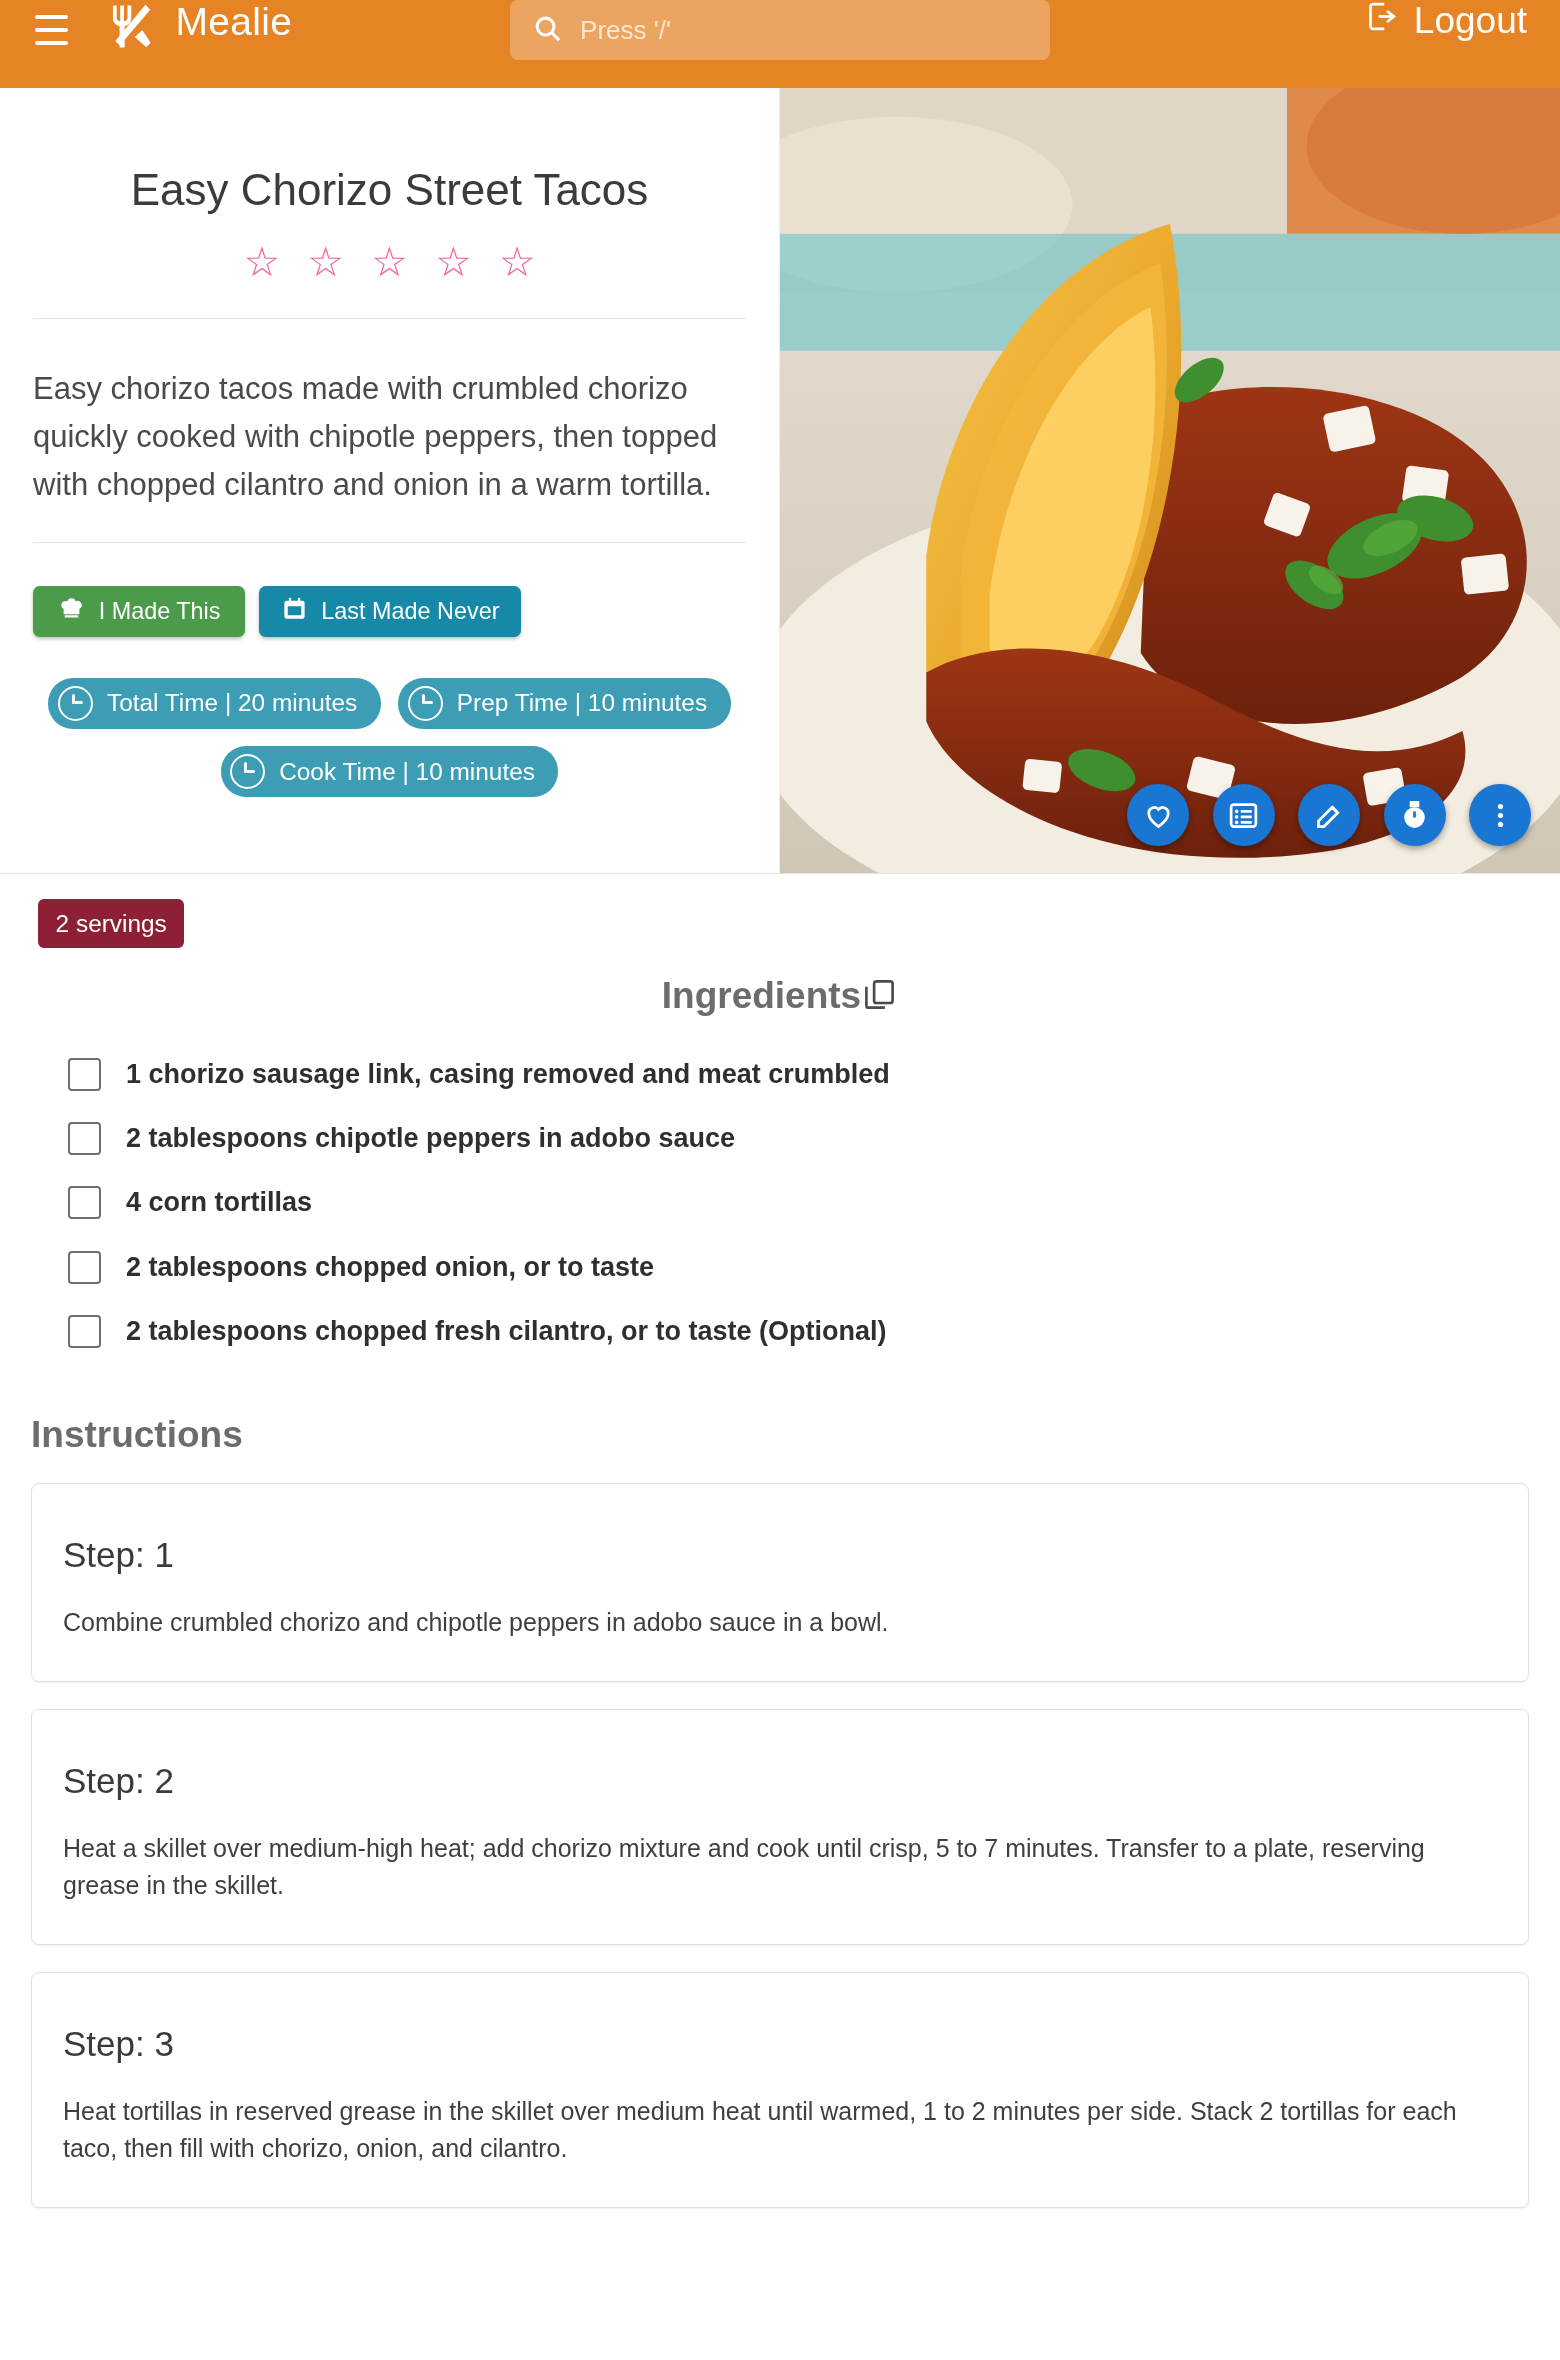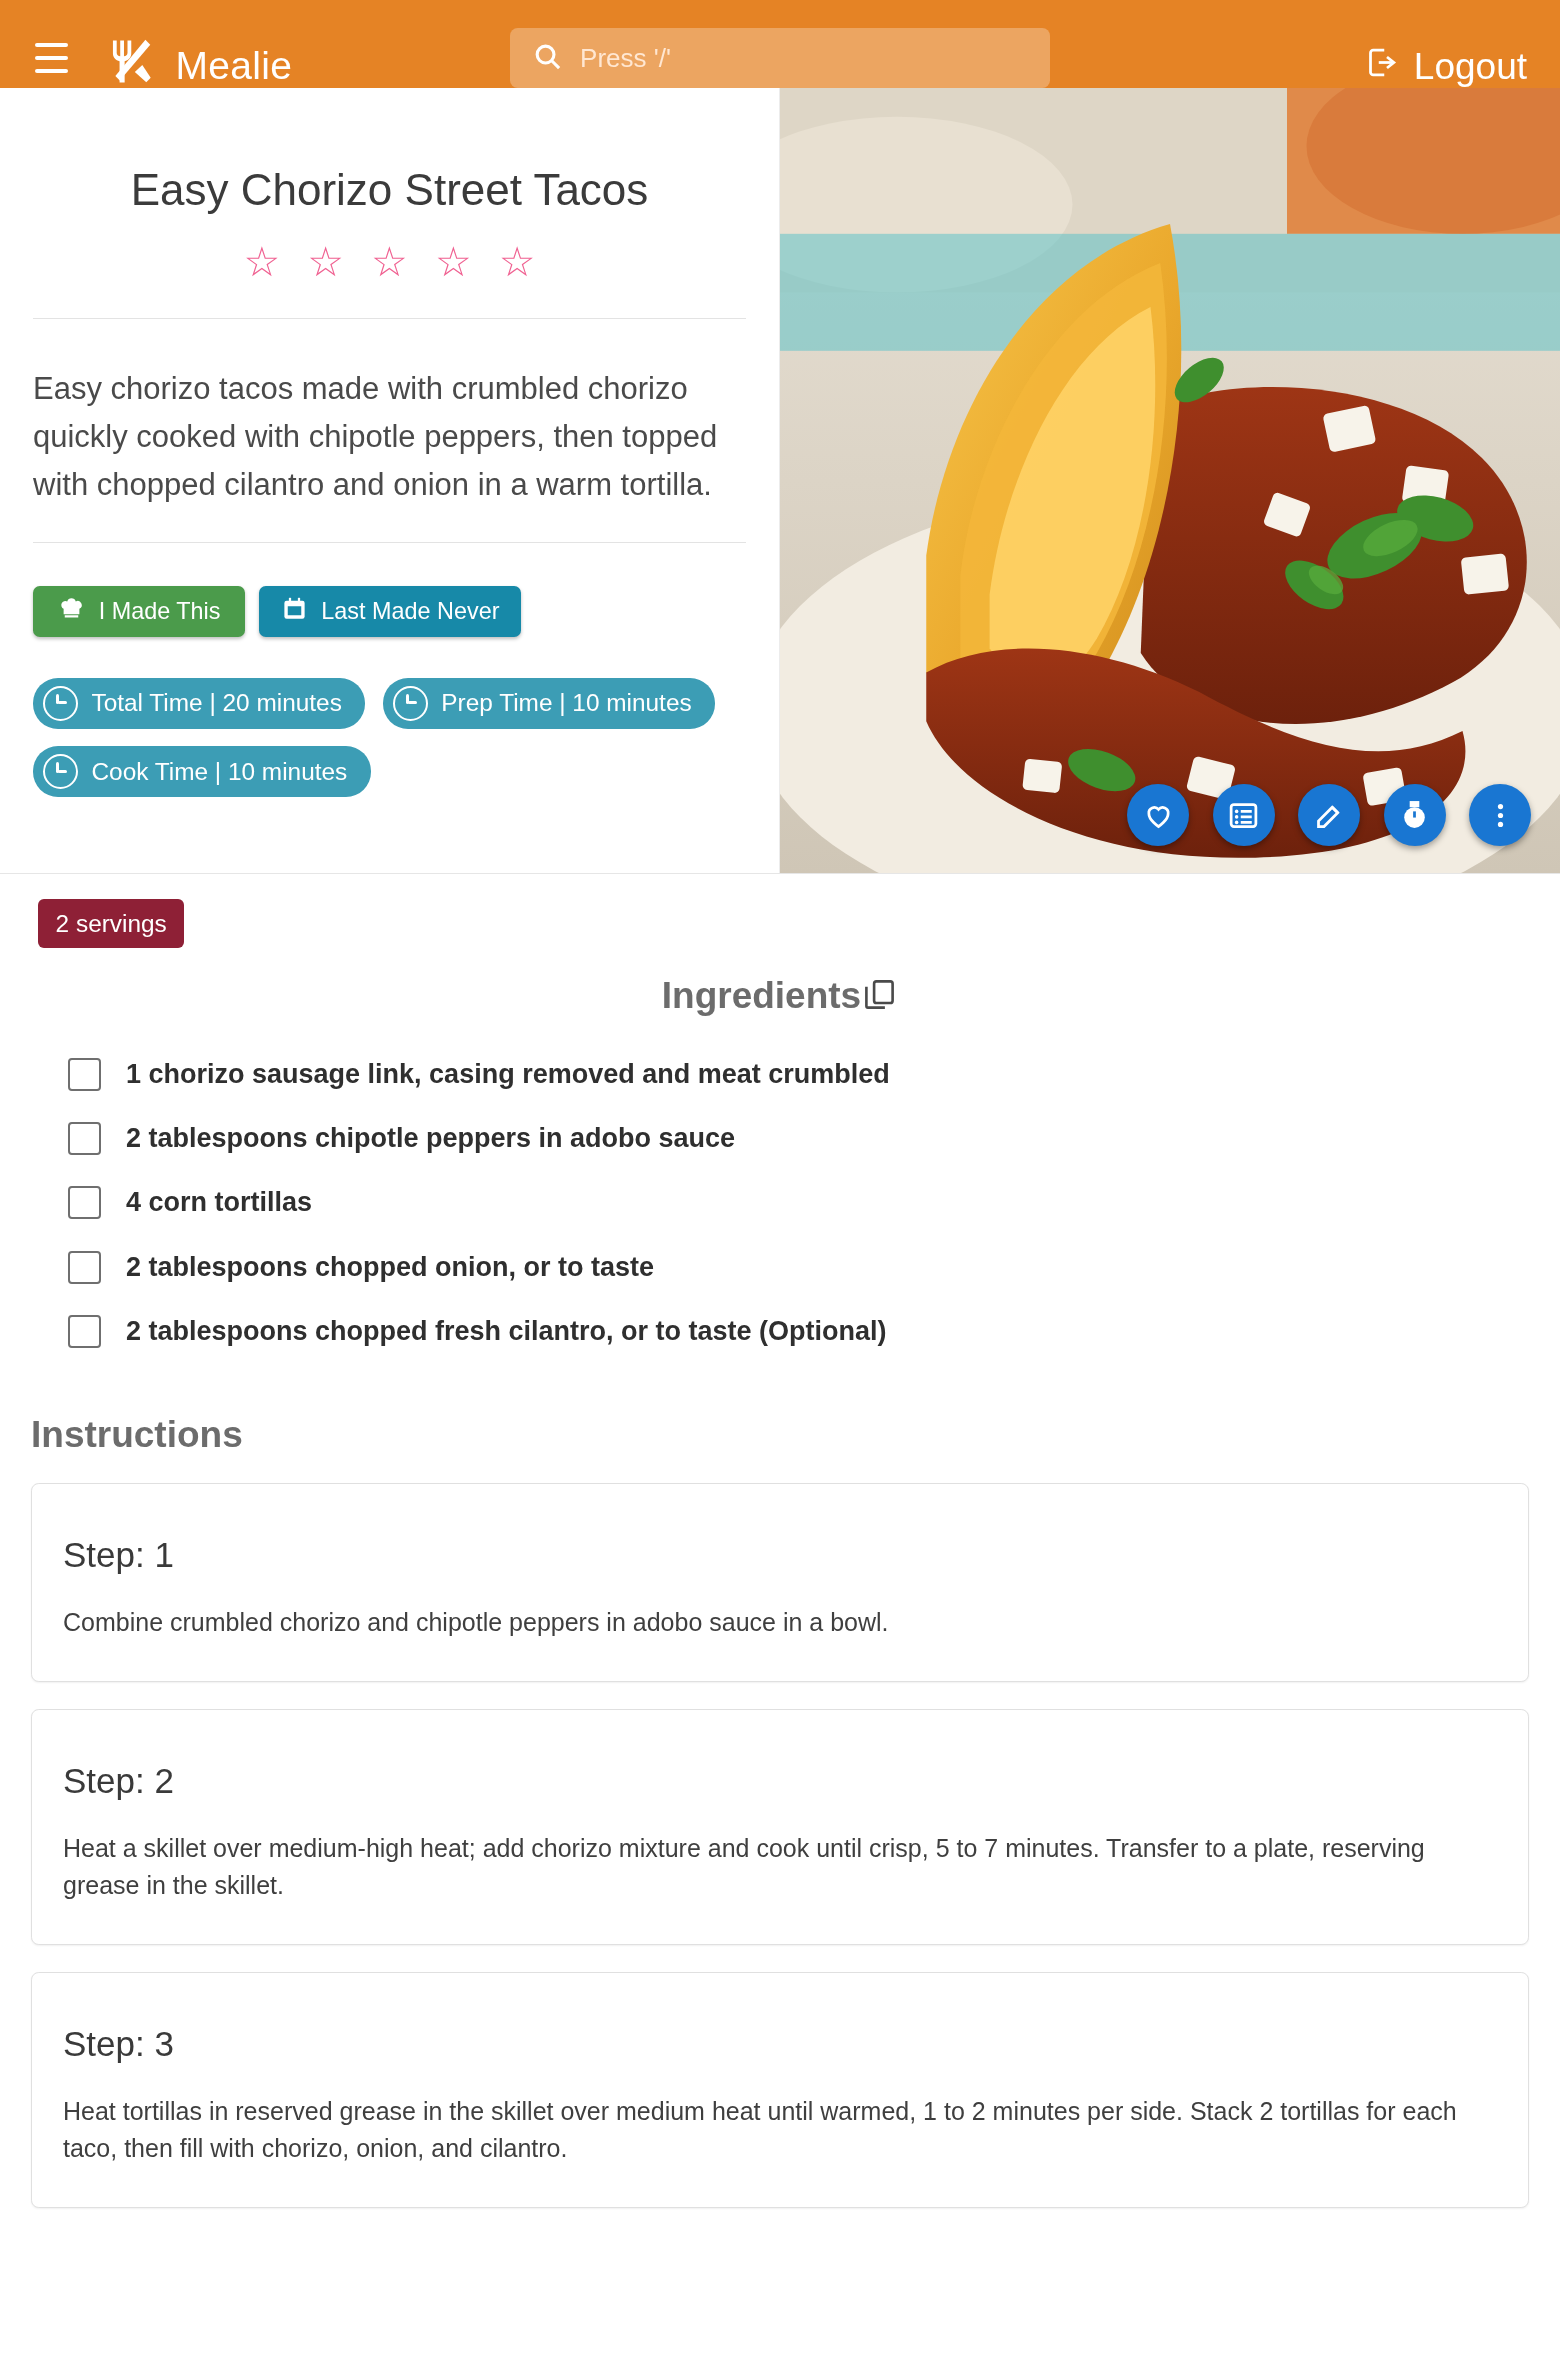--- a/index.html
+++ b/index.html
@@ -9,21 +9,21 @@
     background: #ffffff;
     font-family: "Liberation Sans", sans-serif;
   }
   body { width: 1560px; min-height: 2360px; position: relative; overflow-x: hidden; }
 
   
   .appbar {
     height: 88px;
     background: #e58325;
     display: flex;
-    align-items: flex-end;
+    align-items: flex-start;
     padding: 0 21.5px;
     color: #ffffff;
     position: relative;
   }
   .hamburger {
     width: 60px; height: 60px;
     border-radius: 50%;
     display: flex; flex-direction: column; align-items: center; justify-content: center;
     cursor: pointer;
     gap: 8.8px;
@@ -125,21 +125,21 @@
     color: #fff;
     border: none;
     border-radius: 6.8px;
     height: 51px;
     padding: 0 21.5px;
     font-size: 23.4px;
     display: flex; align-items: center; gap: 13.7px;
     cursor: pointer;
     box-shadow: 0 2px 3.9px rgba(0,0,0,0.25);
   }
-  .chip-row { display: flex; gap: 17.6px; margin-top: 41px; flex-wrap: wrap; }
+  .chip-row { display: flex; justify-content: center; gap: 17.6px; margin-top: 41px; flex-wrap: wrap; }
   .chip {
     background: #3c9db5;
     color: #fff;
     border-radius: 25px;
     height: 51px;
     display: flex; align-items: center; gap: 13.7px;
     padding: 0 23.4px 0 9.8px;
     font-size: 24.4px;
     cursor: pointer;
   }

